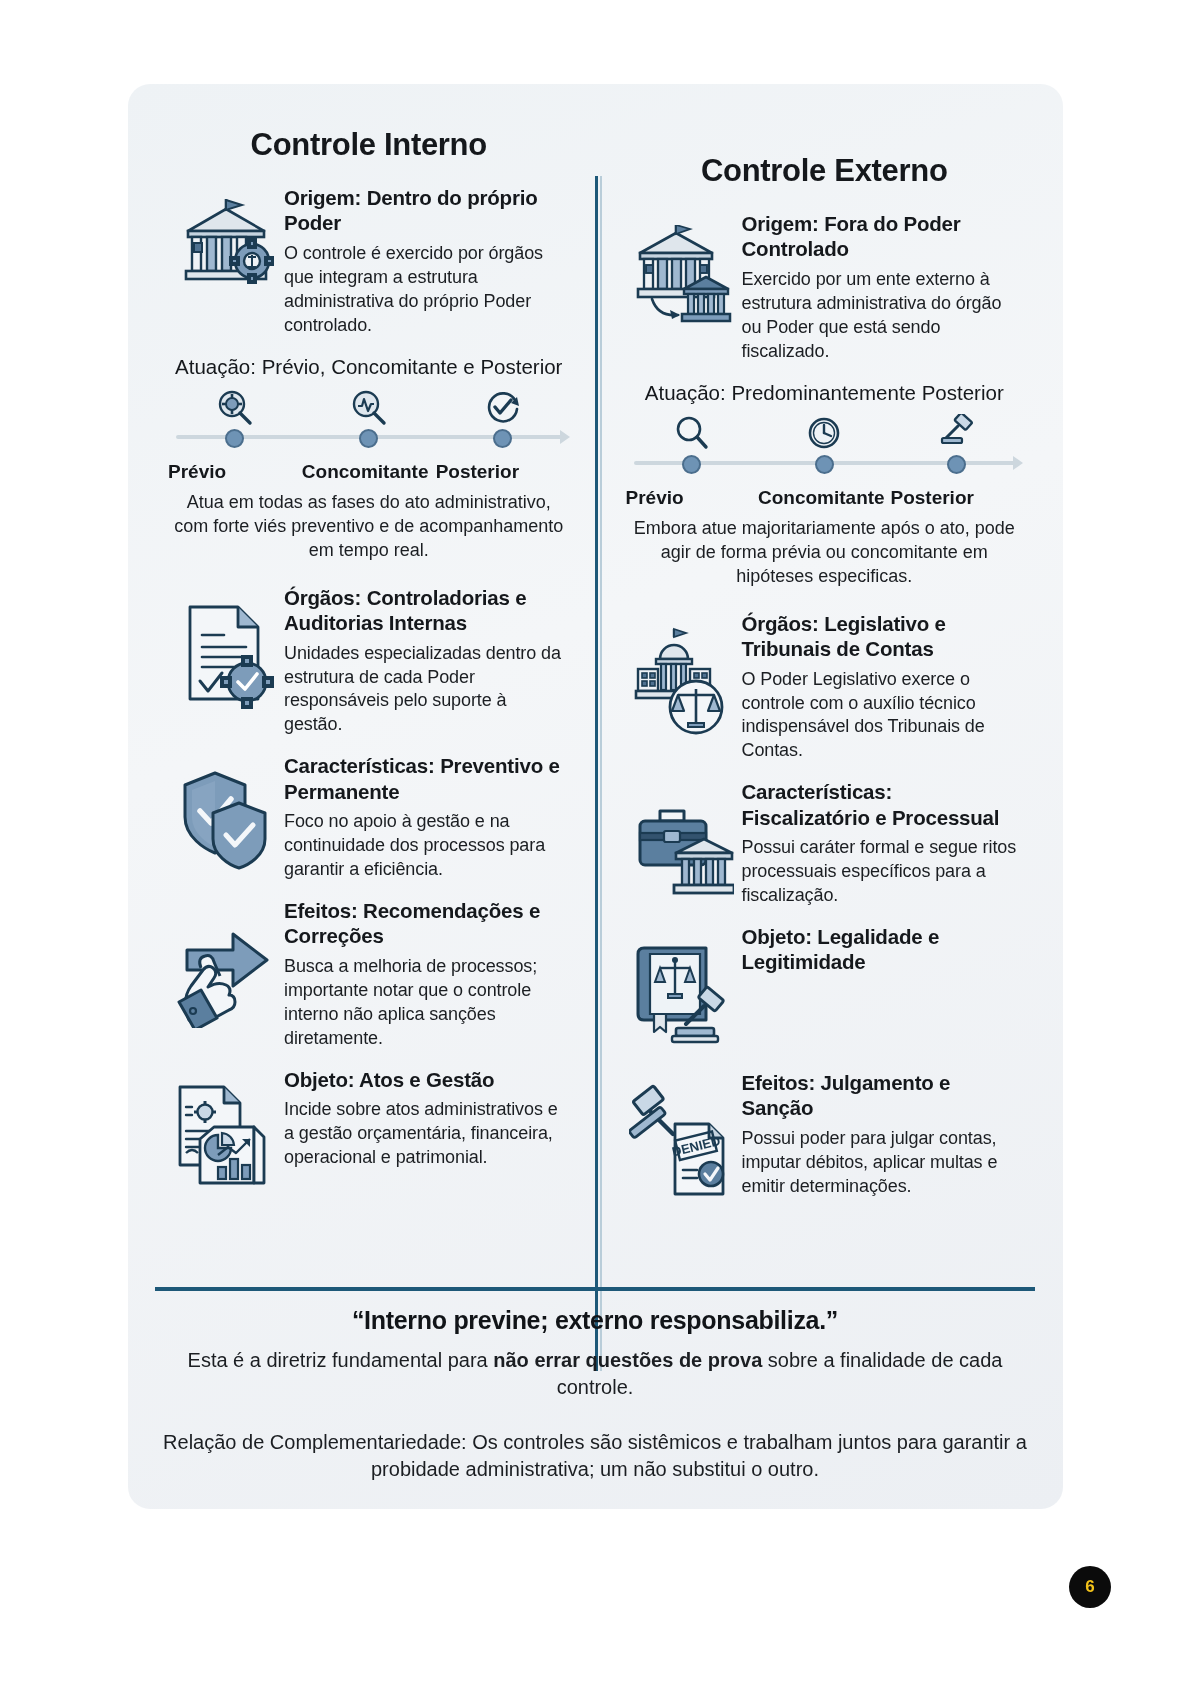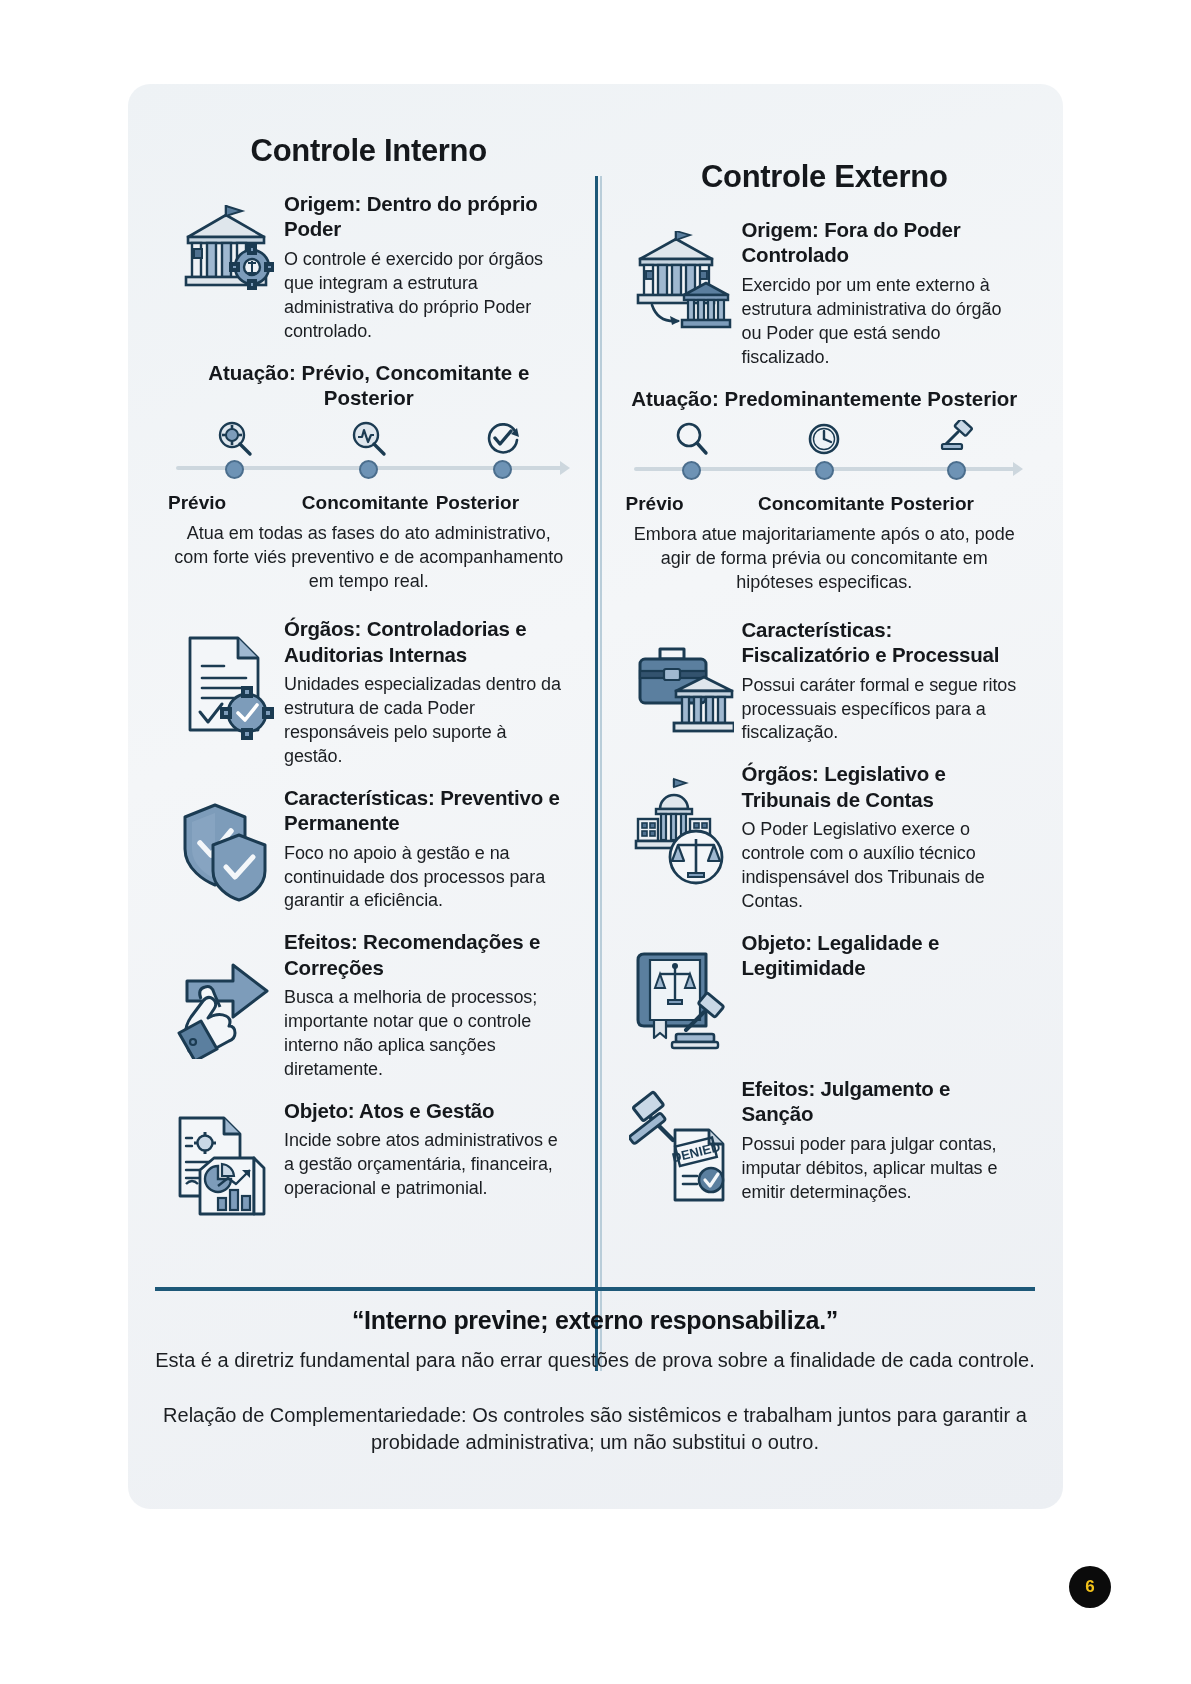--- a/index.html
+++ b/index.html
@@ -16,21 +16,21 @@
   }
   .card {
     position: absolute;
     left: 128px; top: 84px;
     width: 935px; height: 1425px;
     background: linear-gradient(160deg, #eef2f5 0%, #f4f6f8 40%, #eceff3 100%);
     border-radius: 22px;
   }
   .columns {
     position: absolute;
-    left: 0; top: 12px; right: 0;
+    left: 0; top: 6px; right: 0;
     display: flex;
     padding: 37px 26px 0 26px;
   }
   .col {
     width: 50%;
     padding: 0 14px;
   }
   .col.left { padding-right: 26px; }
   .col.right { padding-left: 30px; margin-top: 26px; }
   .divider {
@@ -78,21 +78,21 @@
     font-size: 18px;
     color: #1b1e22;
     line-height: 1.33;
     letter-spacing: -0.1px;
   }
   
   .tl-block { margin: 4px 0 22px 0; }
   .tl-title {
     text-align: center;
     font-size: 20.5px;
-    font-weight: bold;
+    font-weight: normal;
     color: #15181c;
     line-height: 1.24;
     margin-bottom: 8px;
   }
   .tl-graphic { position: relative; height: 72px; }
   .tl-line {
     position: absolute; left: 8px; right: 8px; top: 48px;
     height: 4px; background: #cdd7de; border-radius: 2px;
   }
   .tl-arrow {
@@ -140,21 +140,21 @@
     width: 890px;
     text-align: center;
   }
   .quote {
     font-size: 25px; font-weight: bold; color: #111418;
     letter-spacing: -0.3px; margin-bottom: 12px;
   }
   .sub {
     font-size: 20px; color: #1b1e22; line-height: 1.35;
   }
-  .sub b { font-weight: normal; }
+  .sub b { font-weight: bold; }
   .relation {
     margin-top: 28px;
     font-size: 20px; color: #1b1e22; line-height: 1.35;
   }
   .relation b { font-weight: normal; }
   .page-badge {
     position: absolute;
     right: 80px; bottom: 76px;
     width: 42px; height: 42px;
     border-radius: 50%;
@@ -444,76 +444,76 @@
           <div class="tl-labels">
             <div class="tl-label">Prévio</div>
             <div class="tl-label">Concomitante</div>
             <div class="tl-label">Posterior</div>
           </div>
           <div class="tl-caption">Embora atue majoritariamente após o ato, pode agir de forma prévia ou concomitante em hipóteses especificas.</div>
         </div>
 
         <div class="row">
           <div class="icon">
+            <svg width="104" height="112" viewBox="0 0 104 112">
+              <line x1="44" y1="4" x2="44" y2="12" stroke="#1b3b52" stroke-width="2.4"></line>
+              <polygon points="44,4 56,8 44,12" fill="#5b7f9f" stroke="#1b3b52" stroke-width="1.8"></polygon>
+              <path d="M30 34 a14 14 0 0 1 28 0 z" fill="#dfe6ec" stroke="#1b3b52" stroke-width="2.6" stroke-linejoin="round"></path>
+              <rect x="26" y="34" width="36" height="5" fill="#c6d4e0" stroke="#1b3b52" stroke-width="2.4"></rect>
+              <g fill="#9fb8d0" stroke="#1b3b52" stroke-width="2.2">
+                <rect x="31" y="39" width="5" height="26"></rect>
+                <rect x="41" y="39" width="5" height="26"></rect>
+                <rect x="51" y="39" width="5" height="26"></rect>
+              </g>
+              <rect x="8" y="44" width="20" height="22" fill="#eef2f6" stroke="#1b3b52" stroke-width="2.4"></rect>
+              <rect x="60" y="44" width="20" height="22" fill="#eef2f6" stroke="#1b3b52" stroke-width="2.4"></rect>
+              <g fill="#4f7190" stroke="#1b3b52" stroke-width="1.6">
+                <rect x="12" y="48" width="5" height="5"></rect>
+                  <rect x="20" y="48" width="5" height="5"></rect>
+                <rect x="12" y="56" width="5" height="5"></rect>
+                  <rect x="20" y="56" width="5" height="5"></rect>
+                <rect x="64" y="48" width="5" height="5"></rect>
+                  <rect x="72" y="48" width="5" height="5"></rect>
+              </g>
+              <rect x="6" y="66" width="76" height="7" fill="#dfe6ec" stroke="#1b3b52" stroke-width="2.6"></rect>
+              <circle cx="66" cy="82" r="26" fill="#f3f6f9" stroke="#1b3b52" stroke-width="2.8"></circle>
+              <line x1="66" y1="64" x2="66" y2="98" stroke="#1b3b52" stroke-width="2.6"></line>
+              <line x1="48" y1="70" x2="84" y2="70" stroke="#1b3b52" stroke-width="2.6"></line>
+              <rect x="58" y="98" width="16" height="4" fill="#7d9cba" stroke="#1b3b52" stroke-width="2"></rect>
+              <path d="M48 70 L42 86 h12 z" fill="#9fb8d0" stroke="#1b3b52" stroke-width="2.2" stroke-linejoin="round"></path>
+              <path d="M84 70 L78 86 h12 z" fill="#9fb8d0" stroke="#1b3b52" stroke-width="2.2" stroke-linejoin="round"></path>
+            </svg>
+          </div>
+          <div class="txt">
+            <div class="item-title">Órgãos: Legislativo e Tribunais de Contas</div>
+            <div class="item-body">O Poder Legislativo exerce o controle com o auxílio técnico indispensável dos Tribunais de Contas.</div>
+          </div>
+        </div>
+
+        <div class="row">
+          <div class="icon">
             <svg width="104" height="108" viewBox="0 0 104 108">
               <path d="M30 18 h24 v10 h-24 z" fill="none" stroke="#1b3b52" stroke-width="3" stroke-linejoin="round"></path>
               <rect x="10" y="28" width="66" height="44" rx="5" fill="#5b7f9f" stroke="#1b3b52" stroke-width="3"></rect>
               <rect x="10" y="40" width="66" height="7" fill="#33536e" stroke="#1b3b52" stroke-width="2.2"></rect>
               <rect x="34" y="38" width="16" height="11" rx="2" fill="#9fb8d0" stroke="#1b3b52" stroke-width="2.2"></rect>
               <polygon points="46,60 74,46 102,60" fill="#dfe6ec" stroke="#1b3b52" stroke-width="2.8" stroke-linejoin="round"></polygon>
               <rect x="46" y="60" width="56" height="6" fill="#c6d4e0" stroke="#1b3b52" stroke-width="2.6"></rect>
               <g fill="#9fb8d0" stroke="#1b3b52" stroke-width="2.3">
                 <rect x="52" y="66" width="7" height="26"></rect>
                 <rect x="64" y="66" width="7" height="26"></rect>
                 <rect x="76" y="66" width="7" height="26"></rect>
                 <rect x="88" y="66" width="7" height="26"></rect>
               </g>
               <rect x="44" y="92" width="60" height="8" fill="#dfe6ec" stroke="#1b3b52" stroke-width="2.8"></rect>
             </svg>
           </div>
           <div class="txt">
             <div class="item-title">Características: Fiscalizatório e Processual</div>
             <div class="item-body">Possui caráter formal e segue ritos processuais específicos para a fiscalização.</div>
-          </div>
-        </div>
-
-        <div class="row">
-          <div class="icon">
-            <svg width="104" height="112" viewBox="0 0 104 112">
-              <line x1="44" y1="4" x2="44" y2="12" stroke="#1b3b52" stroke-width="2.4"></line>
-              <polygon points="44,4 56,8 44,12" fill="#5b7f9f" stroke="#1b3b52" stroke-width="1.8"></polygon>
-              <path d="M30 34 a14 14 0 0 1 28 0 z" fill="#dfe6ec" stroke="#1b3b52" stroke-width="2.6" stroke-linejoin="round"></path>
-              <rect x="26" y="34" width="36" height="5" fill="#c6d4e0" stroke="#1b3b52" stroke-width="2.4"></rect>
-              <g fill="#9fb8d0" stroke="#1b3b52" stroke-width="2.2">
-                <rect x="31" y="39" width="5" height="26"></rect>
-                <rect x="41" y="39" width="5" height="26"></rect>
-                <rect x="51" y="39" width="5" height="26"></rect>
-              </g>
-              <rect x="8" y="44" width="20" height="22" fill="#eef2f6" stroke="#1b3b52" stroke-width="2.4"></rect>
-              <rect x="60" y="44" width="20" height="22" fill="#eef2f6" stroke="#1b3b52" stroke-width="2.4"></rect>
-              <g fill="#4f7190" stroke="#1b3b52" stroke-width="1.6">
-                <rect x="12" y="48" width="5" height="5"></rect>
-                  <rect x="20" y="48" width="5" height="5"></rect>
-                <rect x="12" y="56" width="5" height="5"></rect>
-                  <rect x="20" y="56" width="5" height="5"></rect>
-                <rect x="64" y="48" width="5" height="5"></rect>
-                  <rect x="72" y="48" width="5" height="5"></rect>
-              </g>
-              <rect x="6" y="66" width="76" height="7" fill="#dfe6ec" stroke="#1b3b52" stroke-width="2.6"></rect>
-              <circle cx="66" cy="82" r="26" fill="#f3f6f9" stroke="#1b3b52" stroke-width="2.8"></circle>
-              <line x1="66" y1="64" x2="66" y2="98" stroke="#1b3b52" stroke-width="2.6"></line>
-              <line x1="48" y1="70" x2="84" y2="70" stroke="#1b3b52" stroke-width="2.6"></line>
-              <rect x="58" y="98" width="16" height="4" fill="#7d9cba" stroke="#1b3b52" stroke-width="2"></rect>
-              <path d="M48 70 L42 86 h12 z" fill="#9fb8d0" stroke="#1b3b52" stroke-width="2.2" stroke-linejoin="round"></path>
-              <path d="M84 70 L78 86 h12 z" fill="#9fb8d0" stroke="#1b3b52" stroke-width="2.2" stroke-linejoin="round"></path>
-            </svg>
-          </div>
-          <div class="txt">
-            <div class="item-title">Órgãos: Legislativo e Tribunais de Contas</div>
-            <div class="item-body">O Poder Legislativo exerce o controle com o auxílio técnico indispensável dos Tribunais de Contas.</div>
           </div>
         </div>
 
         <div class="row">
           <div class="icon">
             <svg width="104" height="116" viewBox="0 0 104 116">
               <path d="M14 10 h62 v72 h-62 q-6 0 -6 -6 v-60 q0 -6 6 -6 z" fill="#5b7f9f" stroke="#1b3b52" stroke-width="3" stroke-linejoin="round"></path>
               <path d="M20 16 h50 v60 h-50 z" fill="#eef3f7" stroke="#1b3b52" stroke-width="2.2"></path>
               <line x1="45" y1="24" x2="45" y2="56" stroke="#1b3b52" stroke-width="2.4"></line>
               <line x1="30" y1="30" x2="60" y2="30" stroke="#1b3b52" stroke-width="2.4"></line>

